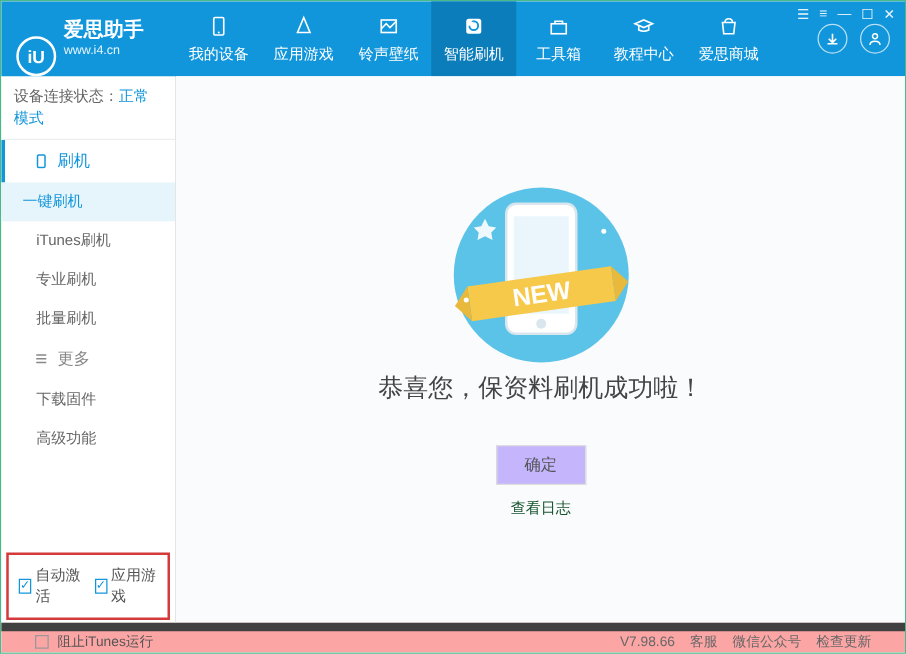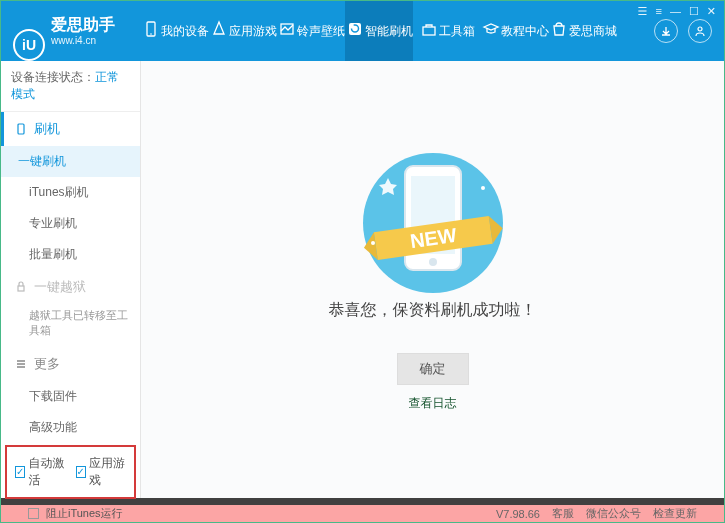--- a/index.html
+++ b/index.html
@@ -4,44 +4,44 @@
 <style>
 * { margin: 0; padding: 0; box-sizing: border-box; }
 body { font-family: "Microsoft YaHei", Arial, sans-serif; font-size: 12px; color: #333; background: #fff; width: 725px; height: 523px; overflow: hidden; border: 1px solid #48b988; }
 .header { background: #1296db; height: 60px; display: flex; align-items: stretch; color: #fff; position: relative; }
 .logo-area { display: flex; align-items: center; padding: 0 12px; width: 140px; }
 .logo-circle { width: 32px; height: 32px; border: 2px solid #fff; border-radius: 50%; display: flex; align-items: center; justify-content: center; font-weight: bold; font-size: 14px; margin-right: 6px; margin-top: 27px; }
 .logo-text { line-height: 1.2; }
 .logo-title { font-size: 16px; font-weight: bold; }
 .logo-url { font-size: 10px; opacity: 0.9; }
 .nav { display: flex; flex: 1; }
-.nav-item { width: 68px; display: flex; align-items: center; justify-content: center; cursor: pointer; font-size: 12px; }
+.nav-item { width: 68px; display: flex; flex-direction: column; align-items: center; justify-content: center; cursor: pointer; font-size: 12px; }
 .nav-item.active { background: #0c7dbb; }
 .nav-icon { width: 20px; height: 20px; margin-bottom: 4px; display: flex; align-items: center; justify-content: center; }
 .header-right { display: flex; align-items: center; padding-right: 12px; gap: 10px; }
 .circ-btn { width: 24px; height: 24px; border: 1.5px solid rgba(255,255,255,0.7); border-radius: 50%; display: flex; align-items: center; justify-content: center; cursor: pointer; }
 .win-ctrls { position: absolute; top: 4px; right: 8px; display: flex; gap: 8px; font-size: 11px; }
 .win-ctrls span { cursor: pointer; opacity: 0.9; }
 .body-area { display: flex; height: calc(100% - 60px - 24px); }
 .sidebar { width: 140px; border-right: 1px solid #e5e5e5; display: flex; flex-direction: column; background: #fff; }
 .conn-status { padding: 8px 10px; font-size: 12px; color: #666; border-bottom: 1px solid #eee; }
 .conn-status .mode { color: #1296db; }
 .side-section { }
-.side-header { display: flex; align-items: center; padding: 8px 10px; color: #444; font-size: 13px; border-left: 3px solid transparent; }
+.side-header { display: flex; align-items: center; padding: 8px 22px; color: #444; font-size: 13px; border-left: 3px solid transparent; }
 .side-header.active { border-left-color: #1296db; color: #1296db; }
 .side-header .ico { width: 14px; height: 14px; margin-right: 6px; display: inline-flex; align-items: center; justify-content: center; }
 .side-item { padding: 7px 10px 7px 28px; color: #666; cursor: pointer; font-size: 12px; }
 .side-item.selected { background: #e6f4fc; color: #1296db; padding-left: 17px; }
 .side-note { font-size: 11px; color: #999; padding: 4px 10px 8px 28px; line-height: 1.4; }
 .checkbox-row { padding: 8px; border-top: 1px solid #eee; display: flex; gap: 10px; border: 2px solid #d43a3a; margin: 2px 4px; }
 .cb { display: flex; align-items: center; gap: 3px; color: #555; cursor: pointer; }
 .cb-box { width: 12px; height: 12px; border: 1px solid #1296db; display: inline-flex; align-items: center; justify-content: center; color: #1296db; font-size: 10px; line-height: 1; }
 .main { flex: 1; background: #fafbfc; display: flex; flex-direction: column; align-items: center; justify-content: center; position: relative; }
-.success-msg { font-size: 16px; color: #444; margin-top: 2px; }
-.ok-btn { margin-top: 32px; background: #e5e5e5; border: 1px solid #ddd; padding: 6px 22px; cursor: pointer; font-size: 13px; color: #555; }
+.success-msg { font-size: 20px; color: #444; margin-top: 2px; }
+.ok-btn { margin-top: 32px; background: #c4b5fd; border: 1px solid #ddd; padding: 6px 22px; cursor: pointer; font-size: 13px; color: #555; }
 .log-link { margin-top: 10px; color: #14532d; font-size: 12px; cursor: pointer; }
 .illus { width: 200px; height: 150px; position: relative; }
 .footer { height: 24px; border-top: 7px solid #404040; display: flex; align-items: center; padding: 0 27px; font-size: 11px; color: #666; background: #fca5a5; }
 .footer .cb-box2 { width: 11px; height: 11px; border: 1px solid #999; margin-right: 4px; display: inline-block; }
 .footer-right { margin-left: auto; display: flex; gap: 12px; align-items: center; }
 .footer-right span { cursor: pointer; }
 svg { display: block; }
 </style>
 </head>
 <body>
@@ -155,32 +155,20 @@
             </svg>
           </span>
         <span>刷机</span>
       </div>
       <div class="side-item selected">一键刷机</div>
       <div class="side-item">iTunes刷机</div>
       <div class="side-item">专业刷机</div>
       <div class="side-item">批量刷机</div>
     </div>
 
-    <div class="side-section">
-      <div class="side-header" style="color:#bbb">
-        <span class="ico">
-            <svg width="12" height="12" viewBox="0 0 12 12">
-              <rect x="3" y="5" width="6" height="5" fill="none" stroke="#bbb" stroke-width="1.2"></rect>
-              <path d="M4 5 V3 Q4 1 6 1 Q8 1 8 3 V5" fill="none" stroke="#bbb" stroke-width="1.2"></path>
-            </svg>
-          </span>
-        <span>一键越狱</span>
-      </div>
-      <div class="side-note">越狱工具已转移至工具箱</div>
-    </div>
 
     <div class="side-section">
       <div class="side-header" style="color:#888">
         <span class="ico">
             <svg width="12" height="12" viewBox="0 0 12 12">
               <path d="M2 3 H10 M2 6 H10 M2 9 H10" stroke="#888" stroke-width="1.3"></path>
             </svg>
           </span>
         <span>更多</span>
       </div>

